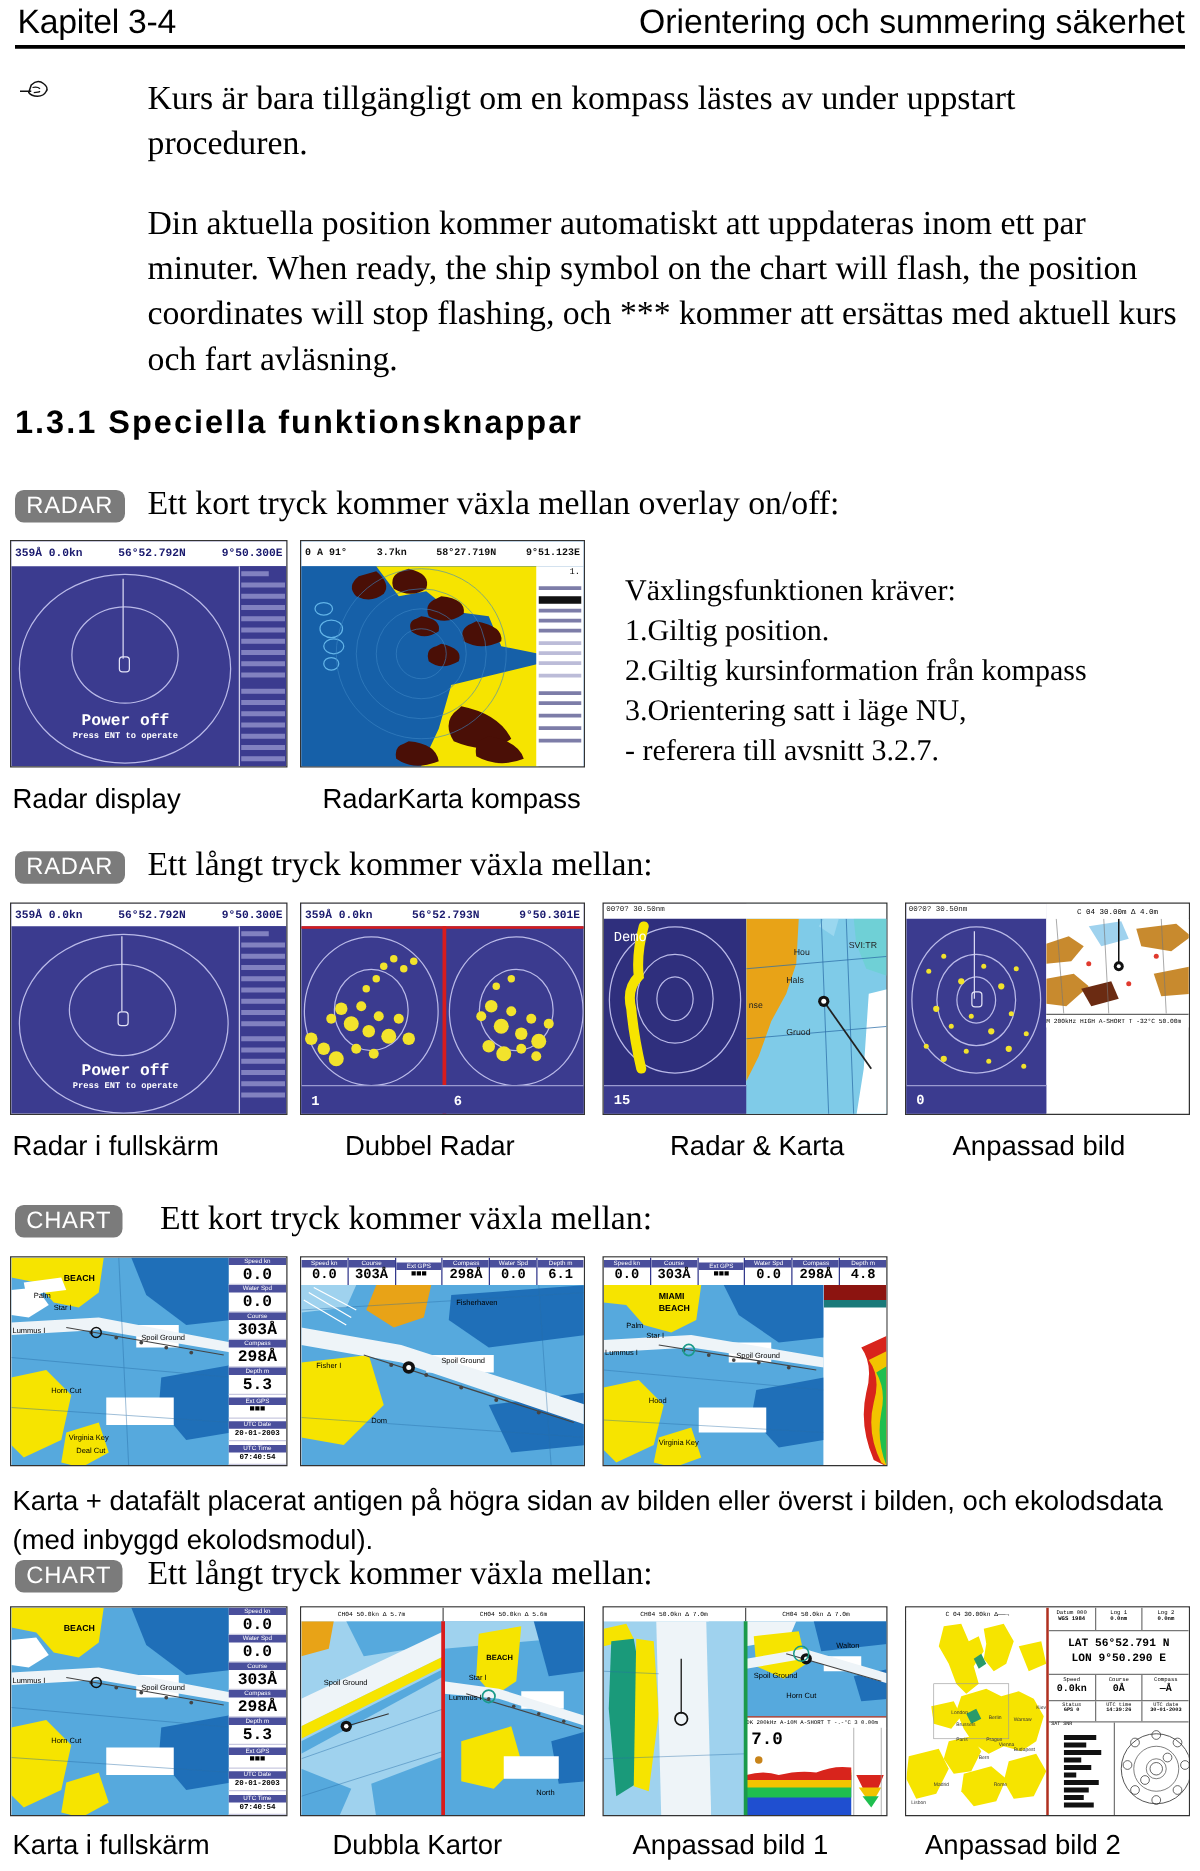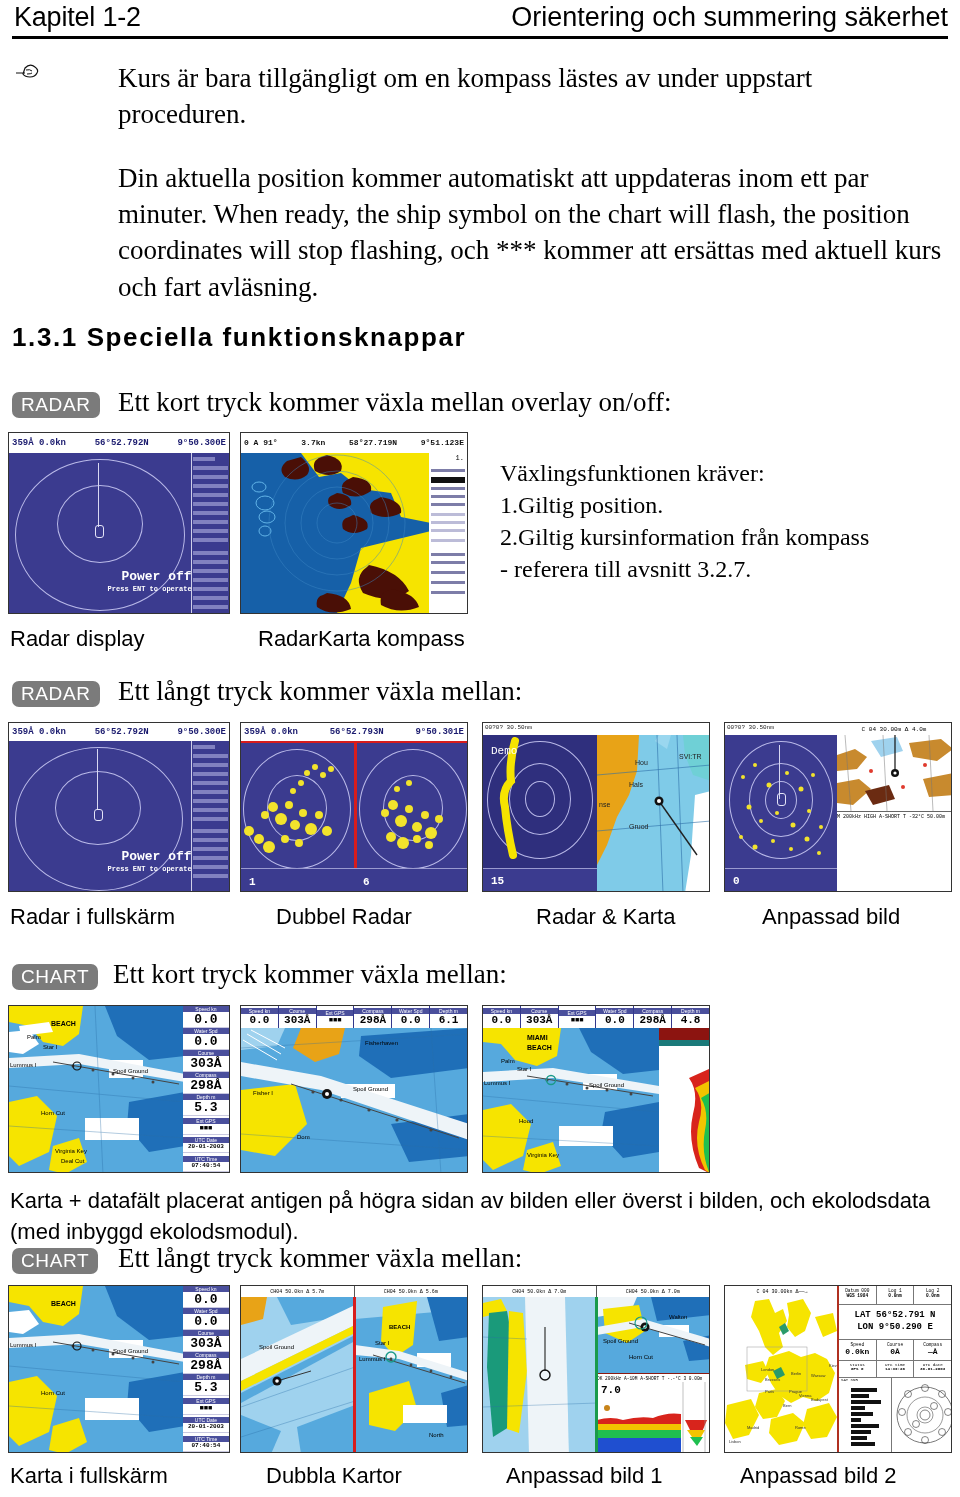--- a/index.html
+++ b/index.html
@@ -48,38 +48,38 @@
   .shot .inner{position:absolute;inset:0;overflow:hidden;}
 
   
   .radarbg{position:absolute;inset:0;background:#3b3b8f;}
   .radar-top{position:absolute;left:0;top:0;right:0;height:11%;background:#fff;color:#1a1a6e;
     font-family:"Liberation Mono",monospace;font-weight:bold;display:flex;align-items:center;
     justify-content:space-between;padding:0 3px;box-sizing:border-box;white-space:nowrap;}
   .ring{position:absolute;border:1px solid #b9b9e8;border-radius:50%;}
   .radar-side{position:absolute;right:0;top:11%;bottom:0;width:17%;background:#3b3b8f;border-left:1px solid #cfcfe8;}
   .sl{position:absolute;left:1px;right:1px;height:4px;background:#9a9ad0;opacity:.75;}
-  .po{position:absolute;left:0;right:17%;text-align:right;color:#fff;font-family:"Liberation Mono",monospace;font-weight:bold;}
+  .po{position:absolute;left:0;right:17%;text-align:center;color:#fff;font-family:"Liberation Mono",monospace;font-weight:bold;}
   .databar{position:absolute;left:0;top:0;right:0;height:13%;background:#fff;display:flex;box-sizing:border-box;}
   .dbcell{flex:1;border-right:1px solid #33388c;display:flex;flex-direction:column;justify-content:center;align-items:center;overflow:hidden;}
   .dbh{background:#4a4f9c;color:#fff;width:100%;text-align:center;font-family:"Liberation Sans",sans-serif;}
   .dbv{color:#000;font-family:"Liberation Mono",monospace;font-weight:bold;}
   .side-data{position:absolute;right:0;top:0;bottom:0;width:21%;background:#fff;display:flex;flex-direction:column;}
   .sdcell{flex:1;display:flex;flex-direction:column;justify-content:center;align-items:center;border-bottom:1px solid #c9c9e0;}
 
   
   .sonar{position:absolute;background:#fff;}
 </style>
 </head>
 <body>
 
 <div class="page">
 
   <div class="hdr">
-    <div class="hdr-left">Kapitel 1-2</div>
+    <div class="hdr-left">Kapitel 3-4</div>
     <div class="hdr-right">Orientering och summering säkerhet</div>
     <div class="hdr-rule"></div>
   </div>
 
   <div class="hand">
     <svg width="26" height="20" viewBox="0 0 26 20" aria-hidden="true">
       <path d="M2 11 L11 11 M11 6 q5 -5 10 -1 q4 3 2 6 q-2 4 -7 4 q-5 0 -7 -3 z" fill="none" stroke="#111" stroke-width="1.2"></path>
       <path d="M12 8 q4 -1 6 1" fill="none" stroke="#111" stroke-width="1"></path>
       <path d="M13 12 q4 0 5 -1" fill="none" stroke="#111" stroke-width="1"></path>
     </svg>
@@ -180,20 +180,21 @@
         <div style="position:absolute;left:2px;right:2px;top:128px;height:3px;background:#7d7da8;"></div>
         <div style="position:absolute;left:2px;right:2px;top:138px;height:3px;background:#7d7da8;"></div>
       </div>
     </div>
   </div>
 
   <div class="sidenote" style="left:500px;top:458px;width:450px;">
     <div>Växlingsfunktionen kräver:</div>
     <div>1.Giltig position.</div>
     <div>2.Giltig kursinformation från kompass</div>
+    <div>3.Orientering satt i läge NU,</div>
     <div>- referera till avsnitt 3.2.7.</div>
   </div>
 
   <div class="cap" style="left:10px;top:628px;text-align:right;">Radar display</div>
   <div class="cap" style="left:258px;top:628px;">RadarKarta kompass</div>
 
   <div class="chip" style="left:12px;top:681px;">RADAR</div>
   <div class="chipline" style="left:118px;top:678px;">Ett långt tryck kommer växla mellan:</div>
 
   <div class="shot" style="left:8px;top:722px;width:222px;height:170px;border:1px solid #333;">
@@ -388,21 +389,21 @@
       <div style="position:absolute;left:112px;top:88px;right:0;height:10px;background:#fff;border-top:1px solid #666;font-family:'Liberation Mono',monospace;font-size:5px;display:flex;align-items:center;">M 200kHz  HIGH  A-SHORT T -32°C 50.00m</div>
     </div>
   </div>
 
   <div class="cap" style="left:10px;top:906px;">Radar i fullskärm</div>
   <div class="cap" style="left:276px;top:906px;">Dubbel Radar</div>
   <div class="cap" style="left:536px;top:906px;">Radar &amp; Karta</div>
   <div class="cap" style="left:762px;top:906px;">Anpassad bild</div>
 
   <div class="chip" style="left:12px;top:964px;">CHART</div>
-  <div class="chipline" style="left:113px;top:961px;">Ett kort tryck kommer växla mellan:</div>
+  <div class="chipline" style="left:128px;top:961px;">Ett kort tryck kommer växla mellan:</div>
 
   <div class="shot" style="left:8px;top:1005px;width:222px;height:168px;border:1px solid #333;">
     <div class="inner">
       <svg style="position:absolute;left:0;top:0;width:176px;height:168px;" viewBox="0 0 176 168" preserveAspectRatio="none" aria-hidden="true">
         <rect x="0" y="0" width="176" height="168" fill="#56a9dd"></rect>
         <path d="M0 0 L74 0 L70 28 L54 40 L34 36 L20 20 L0 16 Z" fill="#f6e400"></path>
         <path d="M0 26 L20 24 L30 38 L14 48 L0 46 Z" fill="#fff"></path>
         <path d="M0 96 L28 90 L48 110 L40 146 L10 160 L0 150 Z" fill="#f6e400"></path>
         <path d="M44 140 L70 132 L78 156 L56 168 L40 164 Z" fill="#f6e400"></path>
         <path d="M96 0 L176 0 L176 50 L140 54 L108 30 Z" fill="#1f6fb8"></path>
@@ -768,21 +769,21 @@
         <path d="M32 26 L108 48" stroke="#444" stroke-width="1" fill="none"></path>
         <circle cx="48" cy="30" r="4.5" fill="#111"></circle>
           <circle cx="48" cy="30" r="1.8" fill="#fff"></circle>
         <circle cx="44" cy="26" r="6" fill="none" stroke="#1a9a8a" stroke-width="1.2"></circle>
       </svg>
       <div style="position:absolute;left:120px;top:52px;font-family:'Liberation Sans',sans-serif;font-size:6px;">Spoil Ground</div>
       <div style="position:absolute;left:146px;top:68px;font-family:'Liberation Sans',sans-serif;font-size:6px;">Horn Cut</div>
       <div style="position:absolute;left:186px;top:28px;font-family:'Liberation Sans',sans-serif;font-size:6px;">Walton</div>
       <div style="position:absolute;left:114px;top:87px;right:0;height:9px;background:#fff;border-top:1px solid #8a1a12;font-family:'Liberation Mono',monospace;font-size:4.5px;display:flex;align-items:center;">DK 200kHz  A-10M A-SHORT T -.-°C 3 0.00m</div>
       <div class="sonar" style="left:114px;top:96px;right:0;bottom:0;">
-        <div style="position:absolute;left:4px;top:2px;font-family:'Liberation Mono',monospace;font-size:11px;font-weight:bold;">7.0</div>
+        <div style="position:absolute;left:4px;top:2px;font-family:'Liberation Mono',monospace;font-size:14px;font-weight:bold;">7.0</div>
         <svg style="position:absolute;left:0;top:0;width:114px;height:72px;" viewBox="0 0 114 72" preserveAspectRatio="none" aria-hidden="true">
           <path d="M0 44 Q14 40 26 44 Q42 40 56 42 Q70 36 84 38 L84 72 L0 72 Z" fill="#1f4fd0"></path>
           <path d="M0 42 Q14 38 26 42 Q42 38 56 40 Q70 34 84 36 L84 56 L0 56 Z" fill="#1fbf4f"></path>
           <path d="M0 40 Q14 36 26 40 Q42 36 56 38 Q70 32 84 34 L84 48 L0 48 Z" fill="#f2c400"></path>
           <path d="M0 38 Q14 34 26 38 Q42 34 56 36 Q70 30 84 32 L84 42 L0 42 Z" fill="#d8241c"></path>
           <path d="M88 38 L110 38 L100 62 Z" fill="#d8241c"></path>
           <path d="M90 48 L108 48 L100 62 Z" fill="#f2c400"></path>
           <path d="M93 55 L106 55 L100 64 Z" fill="#1fbf4f"></path>
           <g stroke="#999" stroke-width="0.6" fill="none">
               <path d="M86 0 L86 72"></path>

